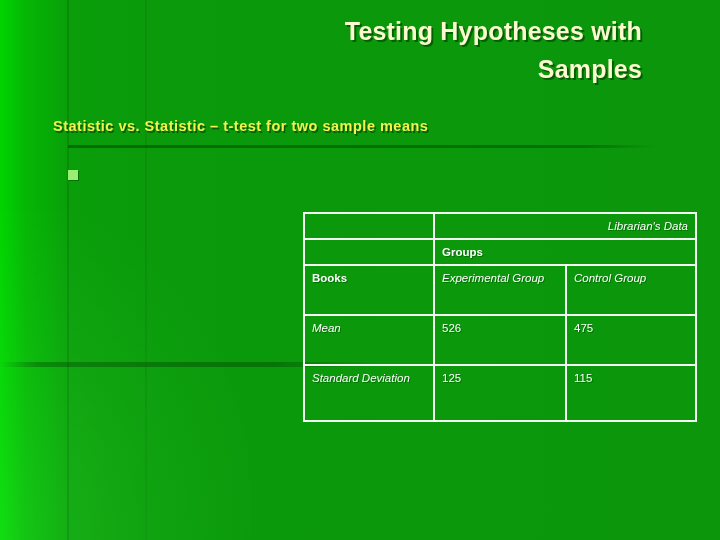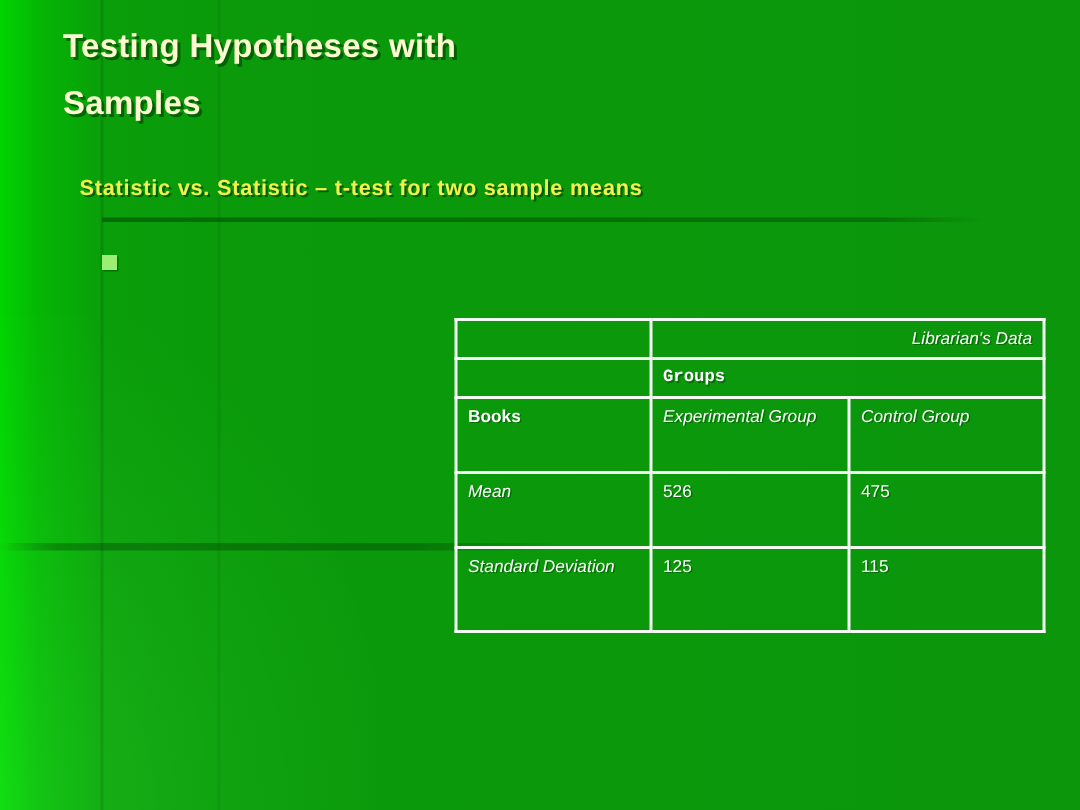--- a/index.html
+++ b/index.html
@@ -53,27 +53,28 @@
                 rgba(80,255,80,0) 75%);
     pointer-events: none;
   }
 
   
   #title {
     position: absolute;
     left: 42px;
     top: 12px;
     width: 600px;
-    font-size: 22px;
+    font-size: 25px;
     font-weight: bold;
     line-height: 38px;
     color: #fbfbcf;
     letter-spacing: 0.2px;
     text-shadow: 2px 2px 0 rgba(0,50,0,0.55);
     white-space: pre-line;
+    text-align: right;
   }
 
   
   #subtitle {
     position: absolute;
     left: 53px;
     top: 118px;
     font-size: 14.5px;
     font-weight: bold;
     color: #f2f24f;
@@ -138,21 +139,21 @@
     line-height: 14px;
     vertical-align: top;
     text-shadow: 1px 1px 0 rgba(0,60,0,0.45);
     background: transparent;
   }
   .col-a { width: 130px; }
   .col-b { width: 132px; }
   .col-c { width: 130px; }
 
   .r-head      { height: 22px; margin-top: 28px; }
-  .r-groups    { height: 14px; font-family: Liberation Mono, monospace; }
+  .r-groups    { height: 14px; }
   .r-books     { height: 50px; }
   .r-mean      { height: 50px; }
   .r-sd        { height: 56px; }
 
   .cell-empty  { }
   .cell-right-italic {
     text-align: right;
     font-style: italic;
   }
   .cell-bold {

